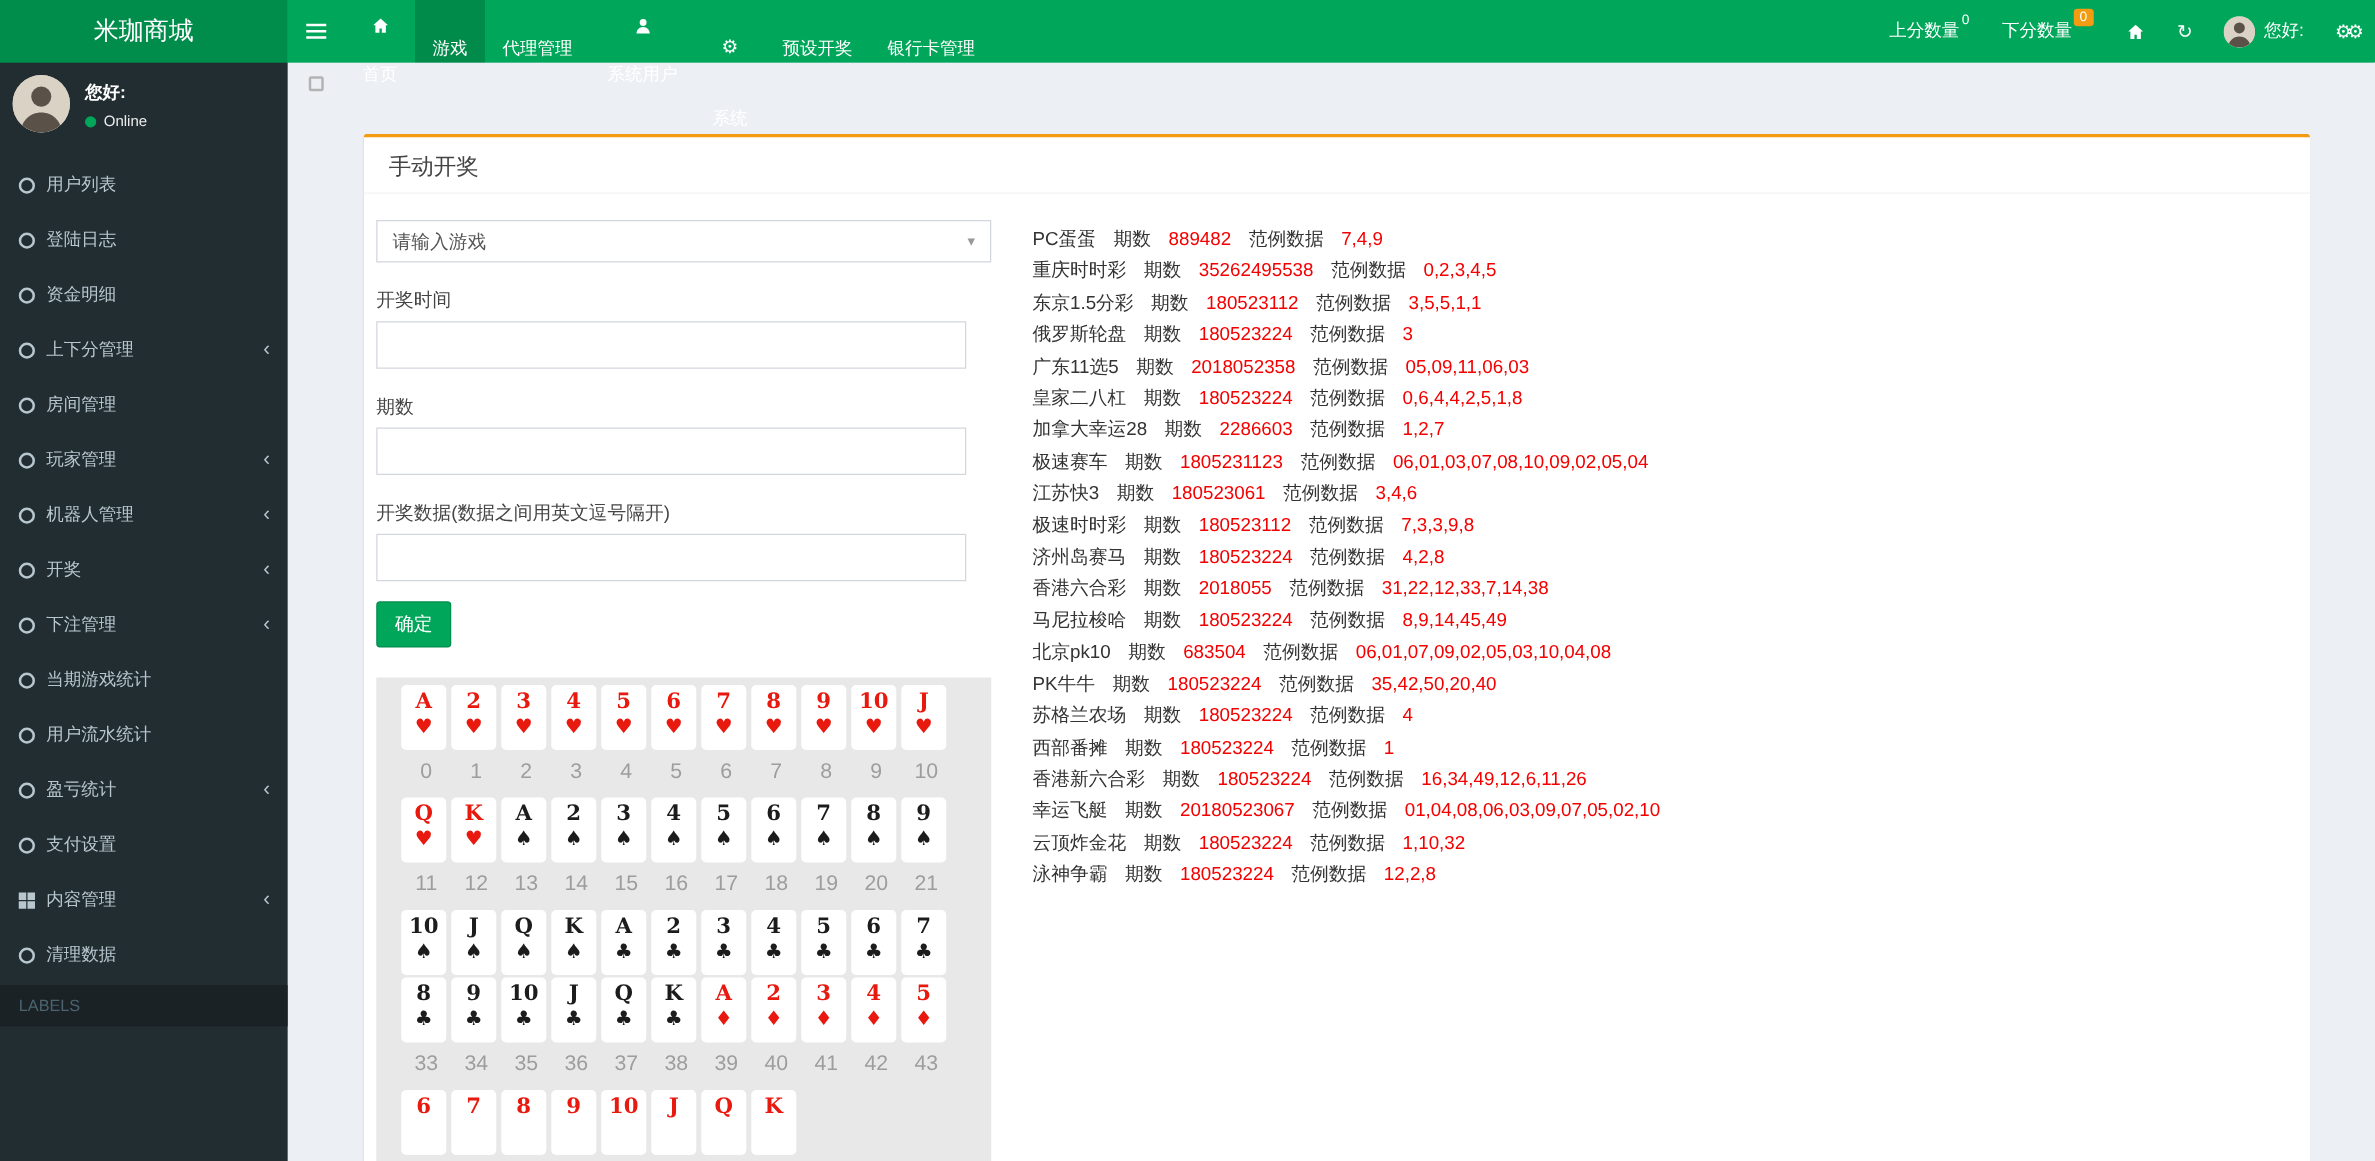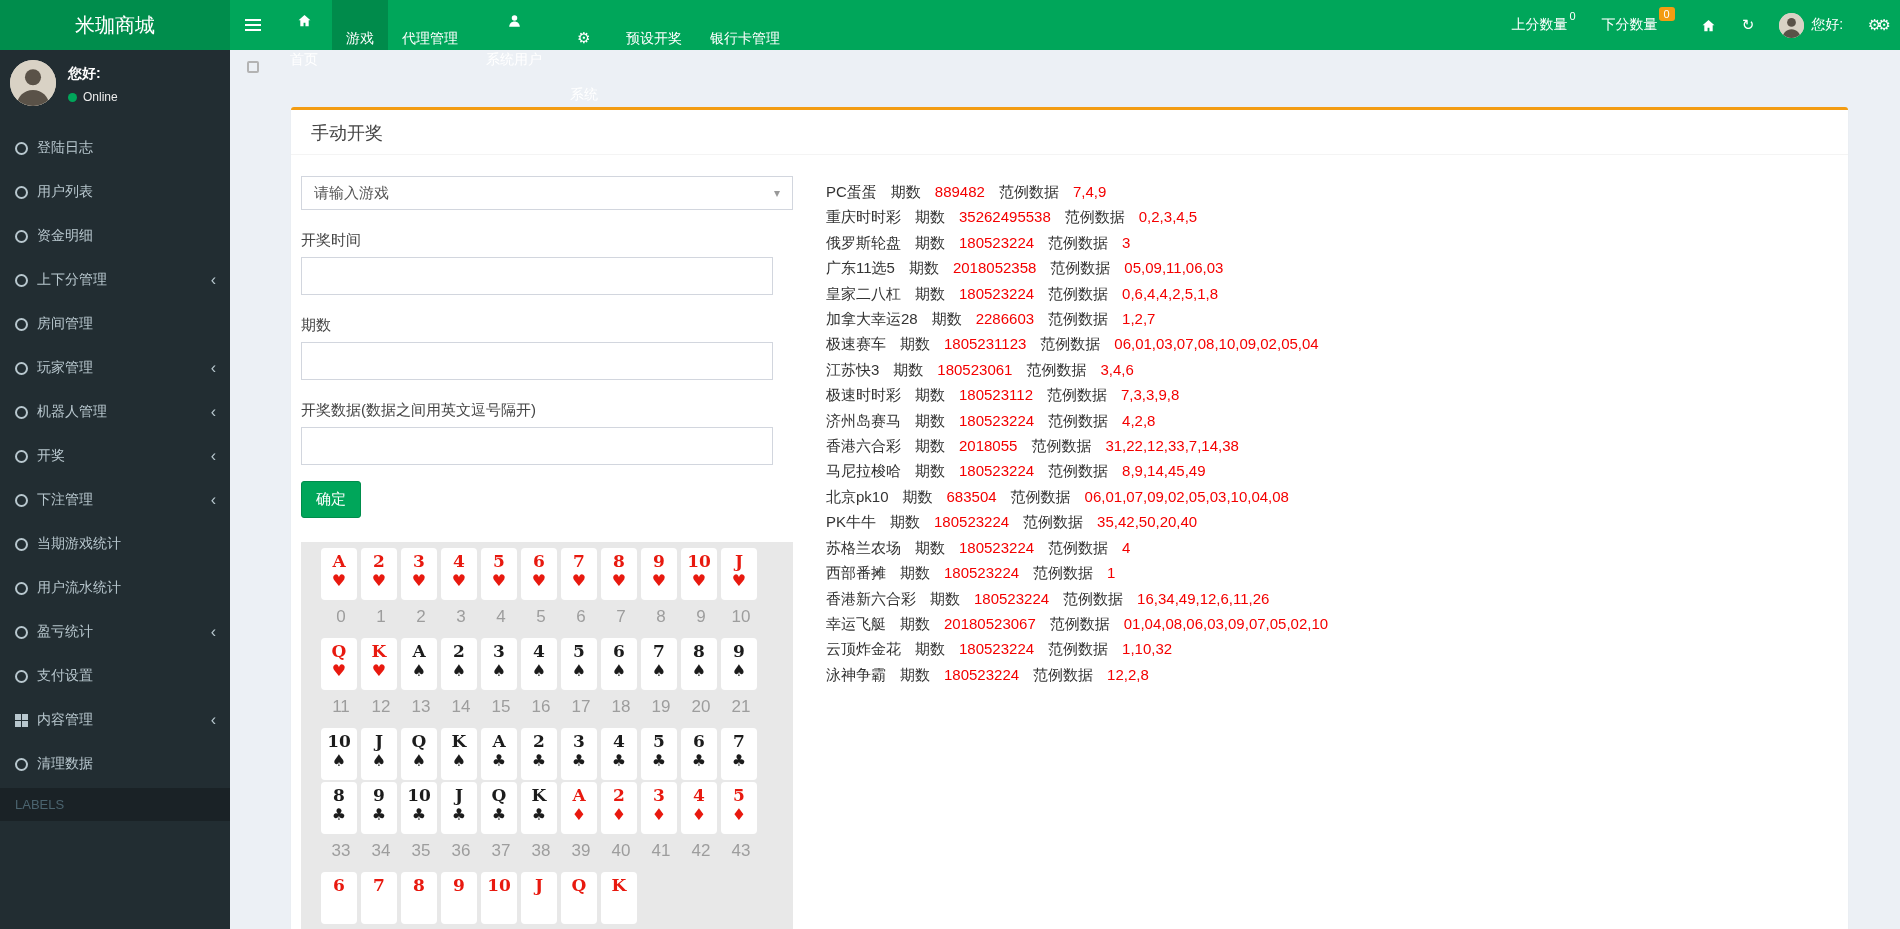--- a/index.html
+++ b/index.html
@@ -187,25 +187,25 @@
       <div class="user-name">您好:</div>
       <div class="user-status">
         <span class="status-dot"></span>
         <span>Online</span>
       </div>
     </div>
   </div>
   <div class="menu" id="sidebar-menu">
       <div class="menu-item">
         <span class="circle-ic"></span>
+        <span>用户列表</span>
+      </div>
+      <div class="menu-item">
+        <span class="circle-ic"></span>
         <span>登陆日志</span>
-      </div>
-      <div class="menu-item">
-        <span class="circle-ic"></span>
-        <span>用户列表</span>
       </div>
       <div class="menu-item">
         <span class="circle-ic"></span>
         <span>资金明细</span>
       </div>
       <div class="menu-item">
         <span class="circle-ic"></span>
         <span>上下分管理</span>
         <span class="chev">‹</span>
       </div>
@@ -547,20 +547,21 @@
               <div class="card-tile">
                 <div class="card-rank c-red">K</div>
               </div>
             </div>
           </div>
       </div>
 
       <div class="games-col" id="games-list">
           <div class="game-row"><span class="g-name">PC蛋蛋</span><span class="g-lbl">期数</span><span class="g-val">889482</span><span class="g-lbl">范例数据</span><span class="g-val">7,4,9</span></div>
           <div class="game-row"><span class="g-name">重庆时时彩</span><span class="g-lbl">期数</span><span class="g-val">35262495538</span><span class="g-lbl">范例数据</span><span class="g-val">0,2,3,4,5</span></div>
+          <div class="game-row"><span class="g-name">东京1.5分彩</span><span class="g-lbl">期数</span><span class="g-val">180523112</span><span class="g-lbl">范例数据</span><span class="g-val">3,5,5,1,1</span></div>
           <div class="game-row"><span class="g-name">俄罗斯轮盘</span><span class="g-lbl">期数</span><span class="g-val">180523224</span><span class="g-lbl">范例数据</span><span class="g-val">3</span></div>
           <div class="game-row"><span class="g-name">广东11选5</span><span class="g-lbl">期数</span><span class="g-val">2018052358</span><span class="g-lbl">范例数据</span><span class="g-val">05,09,11,06,03</span></div>
           <div class="game-row"><span class="g-name">皇家二八杠</span><span class="g-lbl">期数</span><span class="g-val">180523224</span><span class="g-lbl">范例数据</span><span class="g-val">0,6,4,4,2,5,1,8</span></div>
           <div class="game-row"><span class="g-name">加拿大幸运28</span><span class="g-lbl">期数</span><span class="g-val">2286603</span><span class="g-lbl">范例数据</span><span class="g-val">1,2,7</span></div>
           <div class="game-row"><span class="g-name">极速赛车</span><span class="g-lbl">期数</span><span class="g-val">1805231123</span><span class="g-lbl">范例数据</span><span class="g-val">06,01,03,07,08,10,09,02,05,04</span></div>
           <div class="game-row"><span class="g-name">江苏快3</span><span class="g-lbl">期数</span><span class="g-val">180523061</span><span class="g-lbl">范例数据</span><span class="g-val">3,4,6</span></div>
           <div class="game-row"><span class="g-name">极速时时彩</span><span class="g-lbl">期数</span><span class="g-val">180523112</span><span class="g-lbl">范例数据</span><span class="g-val">7,3,3,9,8</span></div>
           <div class="game-row"><span class="g-name">济州岛赛马</span><span class="g-lbl">期数</span><span class="g-val">180523224</span><span class="g-lbl">范例数据</span><span class="g-val">4,2,8</span></div>
           <div class="game-row"><span class="g-name">香港六合彩</span><span class="g-lbl">期数</span><span class="g-val">2018055</span><span class="g-lbl">范例数据</span><span class="g-val">31,22,12,33,7,14,38</span></div>
           <div class="game-row"><span class="g-name">马尼拉梭哈</span><span class="g-lbl">期数</span><span class="g-val">180523224</span><span class="g-lbl">范例数据</span><span class="g-val">8,9,14,45,49</span></div>

